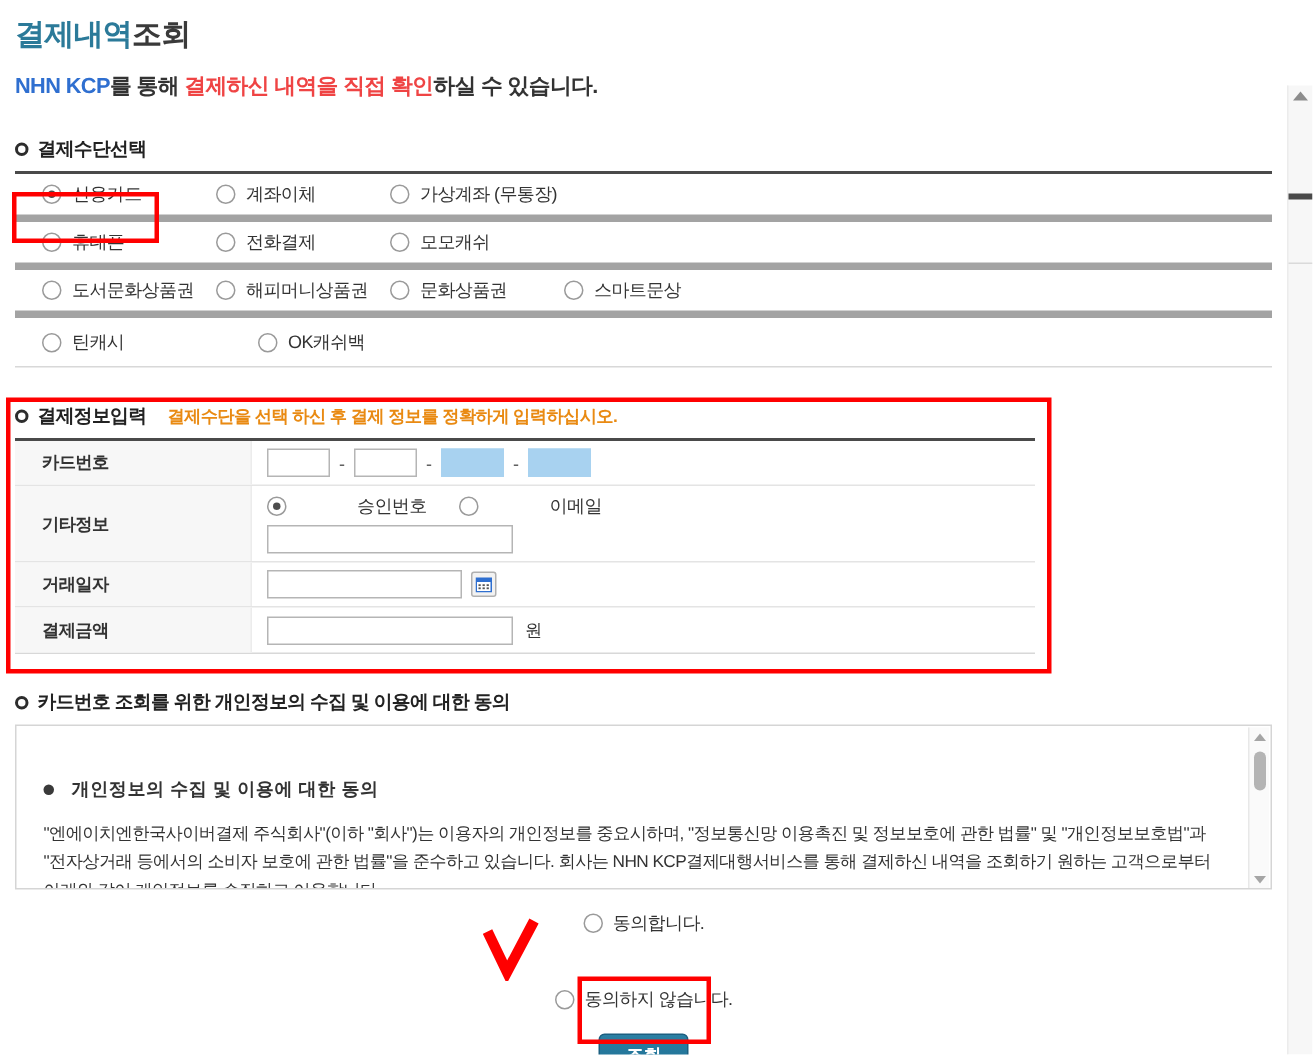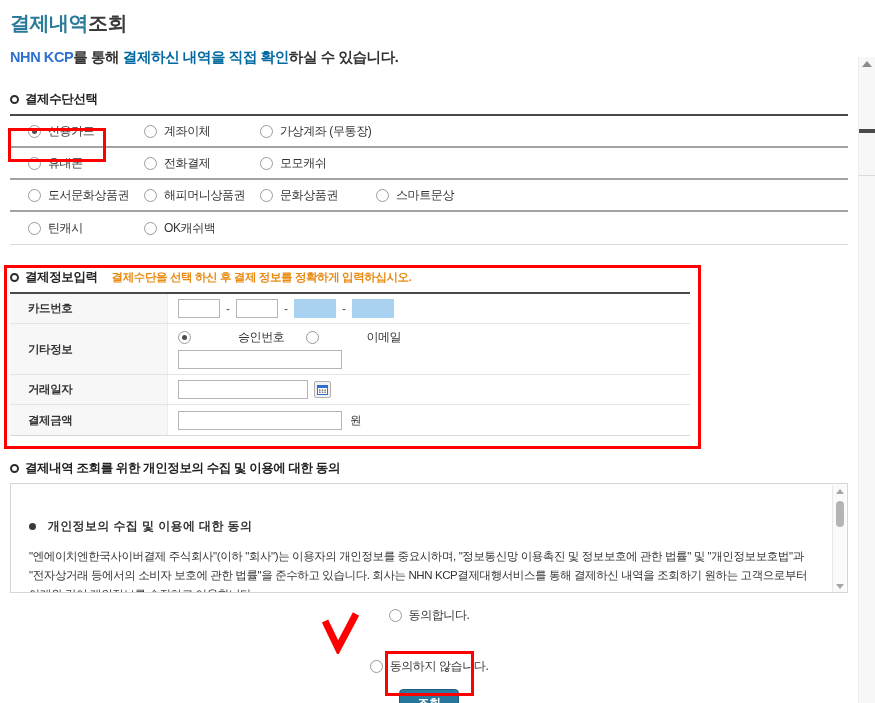--- a/index.html
+++ b/index.html
@@ -53,21 +53,21 @@
   }
   .page-title .hl { color: #2b7a99; }
 
   .page-subtitle {
     margin: 14px 0 0 10px;
     font-size: 14.5px; font-weight: bold;
     letter-spacing: -0.4px;
     color: #333;
   }
   .page-subtitle .blue { color: #2f6fd0; }
-  .page-subtitle .red  { color: #0369a1; }
+  .page-subtitle .red  { color: #ef4444; }
 
   .section-head {
     display: flex; align-items: center;
     margin: 24px 0 6px 10px;
     font-size: 12.5px; font-weight: bold;
     letter-spacing: -0.4px; color: #222;
   }
   .bullet {
     display: inline-block; width: 9px; height: 9px;
     border: 2px solid #2d2d2d; border-radius: 50%;
@@ -80,24 +80,24 @@
 
   
   .pm-table {
     margin-left: 10px; width: 838px;
     border-top: 2px solid #4a4a4a;
     border-bottom: 1px solid #d8d8d8;
   }
   .pm-row {
     display: flex; align-items: center;
     height: 32px;
-    border-bottom: 2px solid #a3a3a3;
+    border-bottom: 5px solid #a3a3a3;
     padding-left: 18px;
   }
-  .pm-row:last-child { border-bottom: none; }
+  .pm-row:last-child { border-bottom: none; gap: 28px; }
   .pm-opt {
     display: flex; align-items: center;
     font-size: 12px; letter-spacing: -0.4px; color: #333;
   }
   .pm-opt .lbl { margin-left: 7px; }
 
   .radio {
     width: 13px; height: 13px; border-radius: 50%;
     border: 1px solid #9a9a9a; background: #fff;
     display: inline-block; position: relative; flex: none;
@@ -387,21 +387,21 @@
             <input class="txt w-wide" type="text" value="" style="">
             <span class="unit">원</span>
           </div>
         </div>
       </div>
 
     </div>
 
     <div class="section-head">
       <span class="bullet"></span>
-      <span>결제내역 조회를 위한 개인정보의 수집 및 이용에 대한 동의</span>
+      <span>카드번호 조회를 위한 개인정보의 수집 및 이용에 대한 동의</span>
     </div>
 
     <div class="consent-box">
       <div class="consent-inner">
         <div class="consent-title">
           <span class="dot"></span>
           <span>개인정보의 수집 및 이용에 대한 동의</span>
         </div>
         <div class="consent-text">"엔에이치엔한국사이버결제 주식회사"(이하 "회사")는 이용자의 개인정보를 중요시하며, "정보통신망 이용촉진 및 정보보호에 관한 법률" 및 "개인정보보호법"과 "전자상거래 등에서의 소비자 보호에 관한 법률"을 준수하고 있습니다. 회사는 NHN KCP결제대행서비스를 통해 결제하신 내역을 조회하기 원하는 고객으로부터 아래와 같이 개인정보를 수집하고 이용합니다.</div>
       </div>

